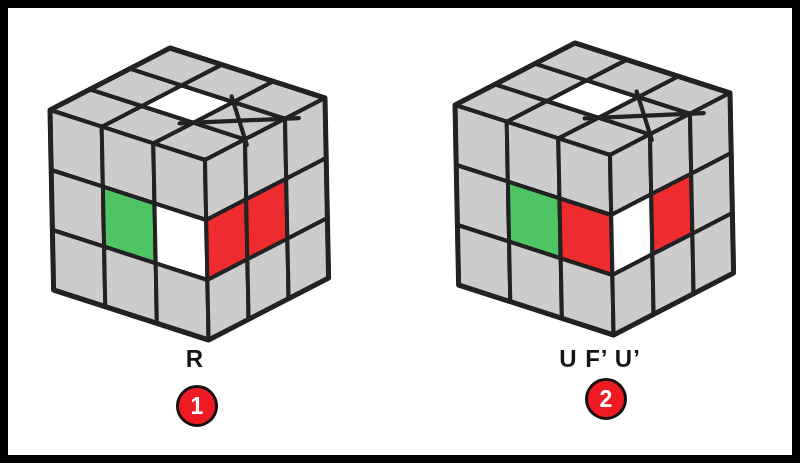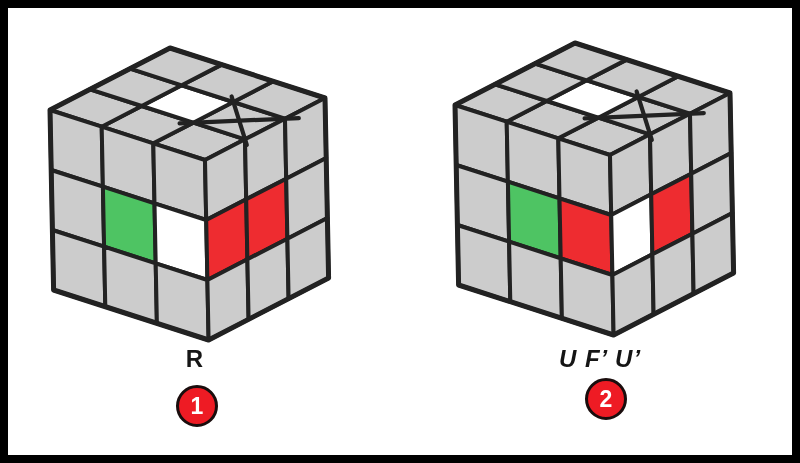--- a/index.html
+++ b/index.html
@@ -18,21 +18,21 @@
   .panel-1 .cube{left:33px;top:34px;}
   .panel-2 .cube{left:46px;top:29px;}
   .move-label{
     position:absolute;top:339px;left:0;width:100%;
     text-align:center;
     font-size:24px;font-weight:bold;color:#151515;
     letter-spacing:1px;
     line-height:24px;
   }
   .panel-1 .move-label{transform:translateX(-9px);}
-  .panel-2 .move-label{transform:translateX(4px);font-style:italic;}
+  .panel-2 .move-label{transform:translateX(4px);}
   .step-badge{
     position:absolute;width:36px;height:36px;
     border-radius:50%;
     border:3px solid #1a0d0d;
     display:flex;align-items:center;justify-content:center;
     font-size:23px;font-weight:bold;
     box-sizing:content-box;
   }
   .panel-1 .step-badge{left:168px;top:377px;}
   .panel-2 .step-badge{left:185px;top:370px;}

